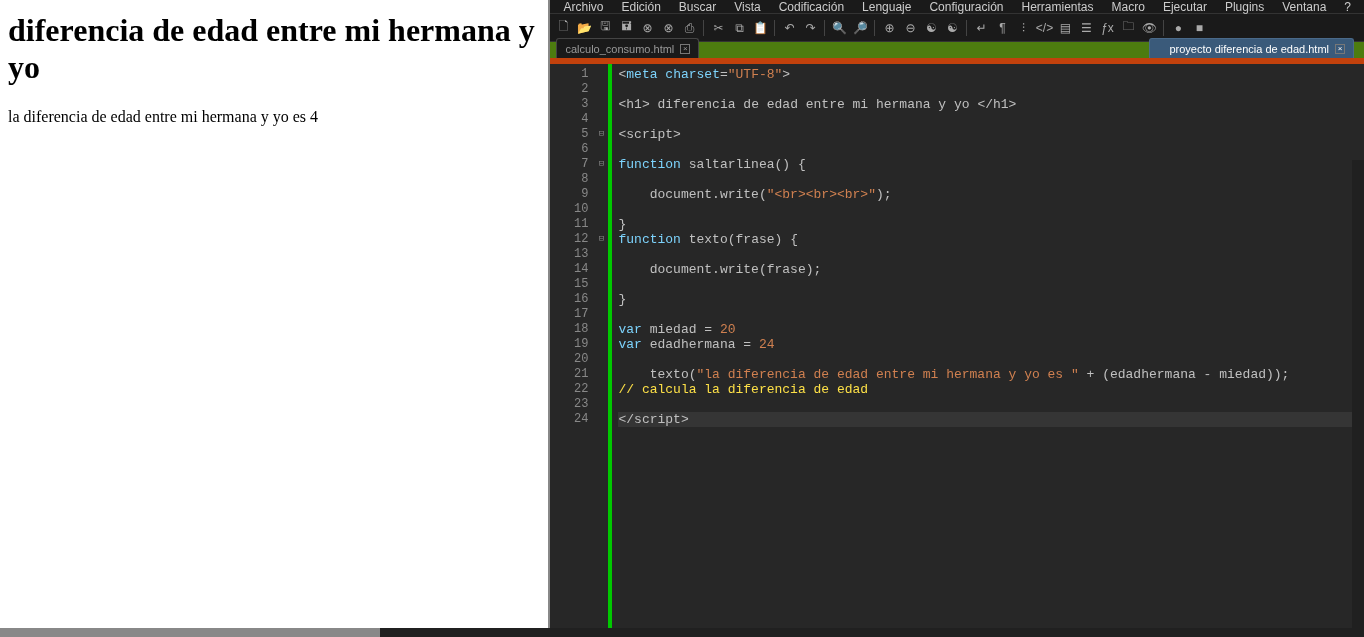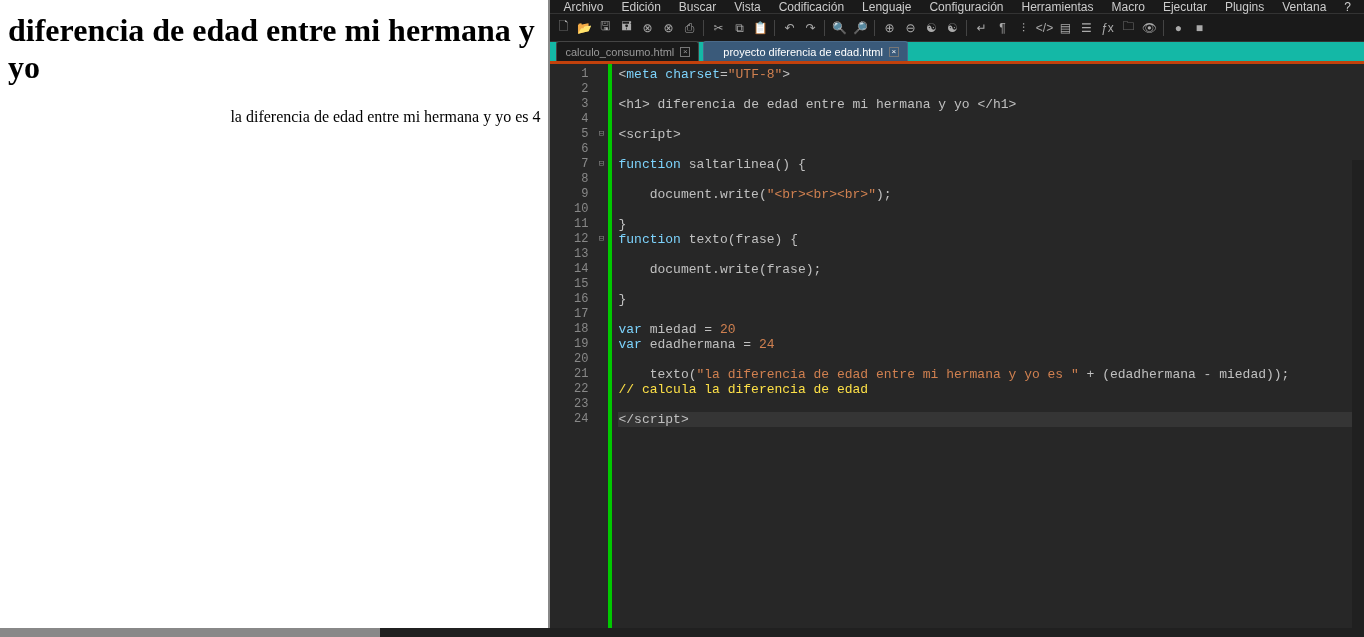--- a/index.html
+++ b/index.html
@@ -19,21 +19,20 @@
     font-family: "Times New Roman", serif;
     border-right: 2px solid #888;
   }
   .left-pane h1 {
     font-size: 32px;
     font-weight: bold;
     margin-bottom: 22px;
   }
   .left-pane p {
     font-size: 16px;
-    text-align: right;
   }
   .right-pane {
     flex: 1;
     height: 100%;
     background: #1f1f1f;
     display: flex;
     flex-direction: column;
     color: #ccc;
     font-size: 12px;
     position: relative;
@@ -87,26 +86,27 @@
     font-size: 12px;
     cursor: pointer;
   }
   .tb-sep {
     width: 1px; height: 16px;
     background: #444;
     margin: 0 2px;
   }
   .tabbar {
     height: 22px;
-    background: #14b8a6;
+    background: #4d7c0f;
     display: flex;
     align-items: flex-end;
     padding: 0 6px;
-    border-bottom: 3px solid #c2410c;
+    border-bottom: 6px solid #c2410c;
     font-size: 11px;
+    justify-content: space-between;
   }
   .tab {
     padding: 3px 8px;
     background: #1a1a1a;
     color: #999;
     border: 1px solid #444;
     border-bottom: none;
     border-radius: 3px 3px 0 0;
     margin-right: 4px;
     display: flex;

